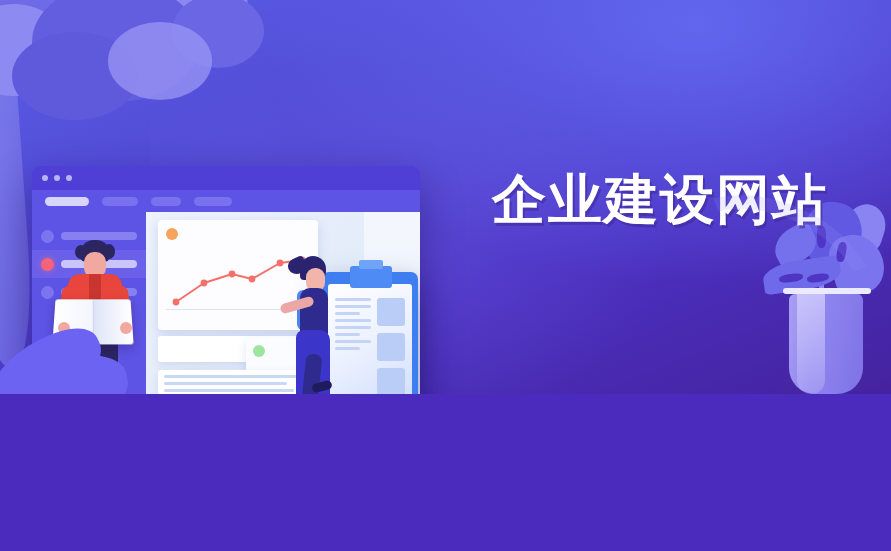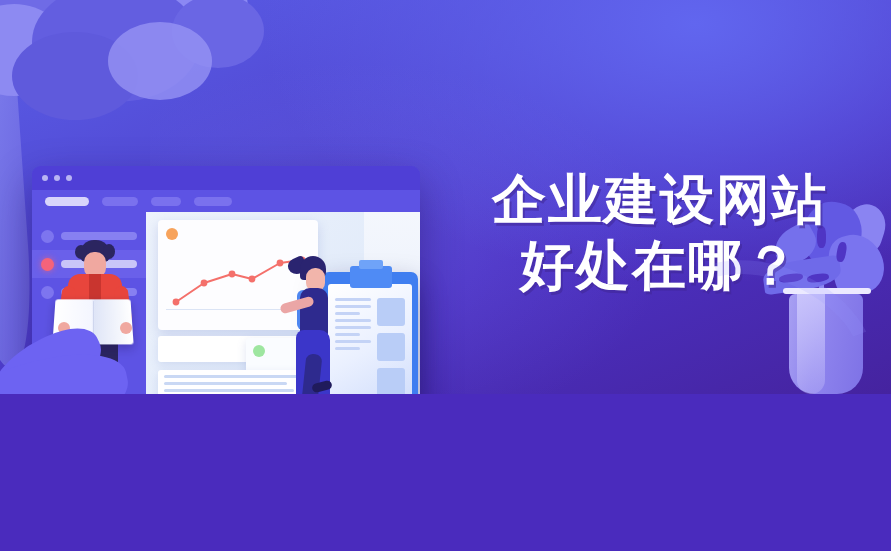--- a/index.html
+++ b/index.html
@@ -447,17 +447,16 @@
     <div class="notch n1"></div>
     <div class="notch n2"></div>
     <div class="notch n3"></div>
     <div class="notch n4"></div>
     <div class="vase"></div>
     <div class="vase-rim"></div>
   </div>
 
   <div class="hero">
     <div class="hero-line l1">企业建设网站</div>
-    <div class="hero-line l2">好处在哪？</div>
     <div class="swoosh"></div>
   </div>
 
 </div>
 
 </body></html>

